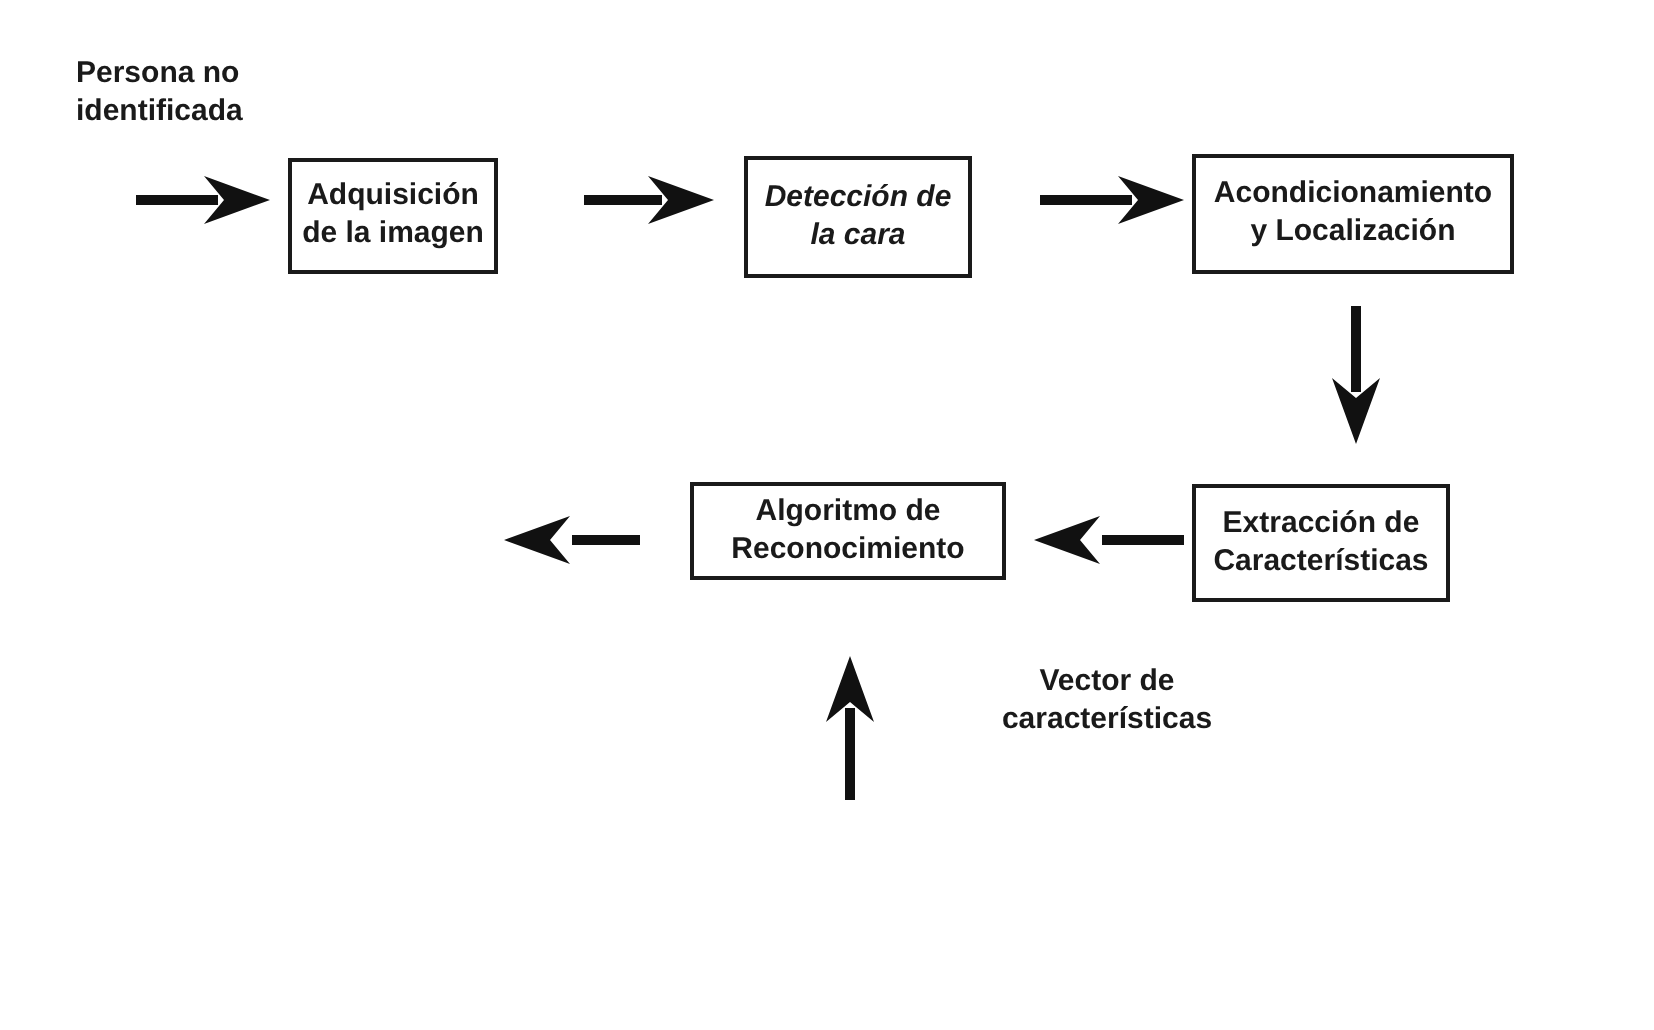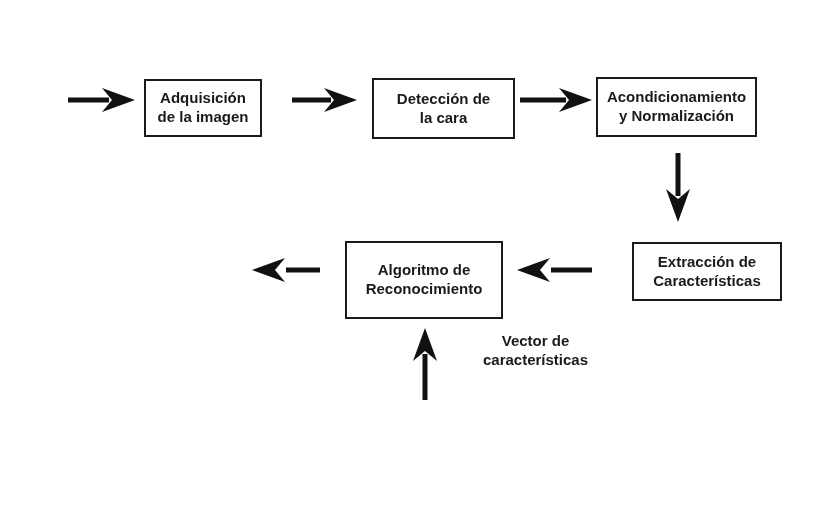--- a/index.html
+++ b/index.html
@@ -28,62 +28,64 @@
     white-space: pre-line;
     text-align: center;
     color: #1a1a1a;
   }
   .float-label { position: absolute; }
   .align-left { text-align: left; }
   .arrow { position: absolute; display: block; }
   .arrow rect, .arrow polygon { fill: #111111; stroke: none; }
 
   
-  #box-adquisicion       { left: 144px; top:  79px; width: 118px; height: 58px; }
-  #box-deteccion         { left: 372px; top:  78px; width: 143px; height: 61px; }
+  #box-adquisicion       { left: 144px; top:  79px; width: 105px; height: 58px; }
+  #box-deteccion         { left: 372px; top:  78px; width: 114px; height: 61px; font-style: italic; }
   #box-acondicionamiento { left: 596px; top:  77px; width: 161px; height: 60px; }
-  #box-algoritmo         { left: 345px; top: 241px; width: 158px; height: 78px; }
-  #box-extraccion        { left: 632px; top: 242px; width: 150px; height: 59px; }
+  #box-algoritmo         { left: 345px; top: 241px; width: 158px; height: 49px; }
+  #box-extraccion        { left: 596px; top: 242px; width: 129px; height: 59px; }
   #box-base-datos        { left: 362px; top: 423px; width: 129px; height: 60px; }
 
   
   #lbl-entrada      { left:  38px; top:  28px; width: 112px; }
   #lbl-localizacion { left: 468px; top:  23px; width: 180px; }
   #lbl-cara         { left: 714px; top: 167px; width:  80px; }
   #lbl-salida       { left: 122px; top: 247px; width: 120px; }
-  #lbl-vector       { left: 468px; top: 332px; width: 135px; }
+  #lbl-vector       { left: 486px; top: 332px; width: 135px; }
 
   
   #arrow-entrada   { left:  68px; top:  87px; }
   #arrow-adq-det   { left: 292px; top:  87px; }
   #arrow-det-acond { left: 520px; top:  87px; }
   #arrow-acond-ext { left: 665px; top: 153px; }
   #arrow-ext-alg   { left: 517px; top: 257px; }
   #arrow-alg-sal   { left: 252px; top: 257px; }
   #arrow-base-alg  { left: 412px; top: 328px; }
 </style>
 </head>
 <body>
 
 <div id="canvas">
 
+  <div class="float-label align-left" id="lbl-entrada">Persona no
+identificada</div>
   <div class="float-label" id="lbl-vector">Vector de
 características</div>
 
   <div class="node" id="box-adquisicion">
     <span class="node-label">Adquisición
 de la imagen</span>
   </div>
   <div class="node" id="box-deteccion">
     <span class="node-label">Detección de
 la cara</span>
   </div>
   <div class="node" id="box-acondicionamiento">
     <span class="node-label">Acondicionamiento
-y Normalización</span>
+y Localización</span>
   </div>
   <div class="node" id="box-algoritmo">
     <span class="node-label">Algoritmo de
 Reconocimiento</span>
   </div>
   <div class="node" id="box-extraccion">
     <span class="node-label">Extracción de
 Características</span>
   </div>
 

